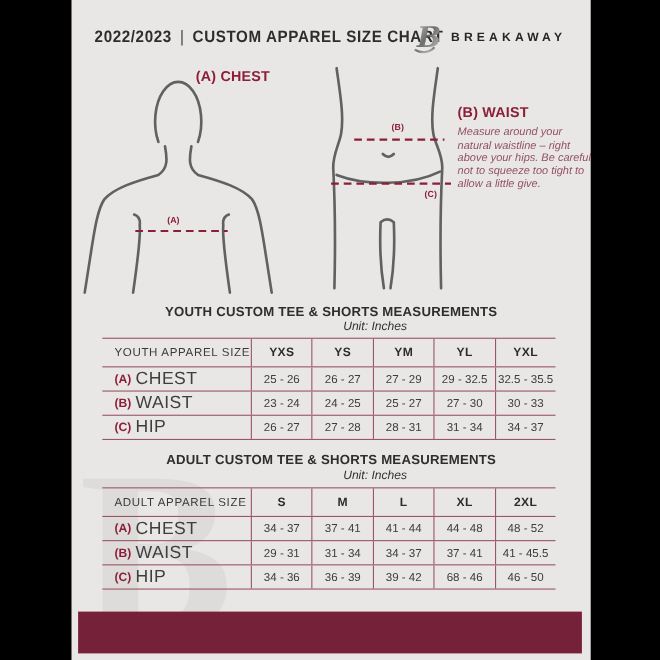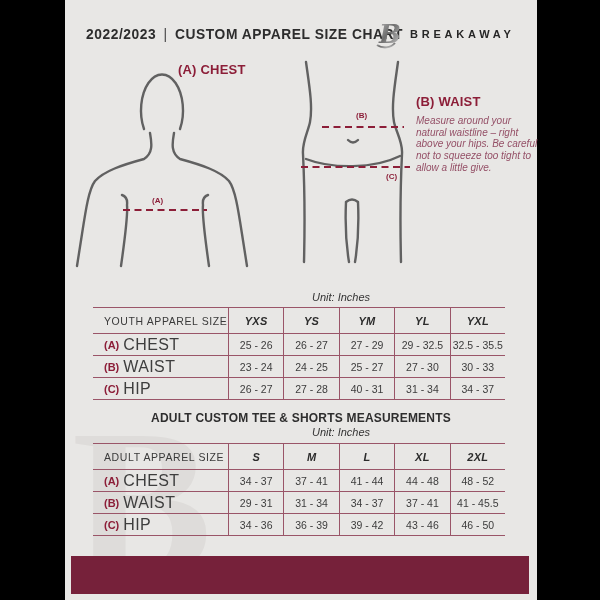--- a/index.html
+++ b/index.html
@@ -43,21 +43,21 @@
   .sec-unit{left:65px;width:552px;text-align:center;font-style:italic;font-size:11px;color:#333;}
 
   
   .table{left:93px;width:412px;border-bottom:1px solid var(--line);z-index:2;}
   .trow{display:flex;height:21px;border-top:1px solid var(--line);}
   .trow.thead{height:25px;}
   .cell{display:flex;align-items:center;box-sizing:border-box;}
   .cell.lab{width:135px;padding-left:11px;}
   .cell.val{flex:1;justify-content:center;border-left:1px solid var(--line);font-size:10.5px;color:var(--cell);}
   .thead .lab{font-size:10.5px;letter-spacing:.6px;color:#3a3a3a;}
-  .thead .val{font-weight:bold;font-size:11px;color:#2c2c2c;letter-spacing:.3px;font-style:italic;}
+  .thead .val{font-weight:bold;font-size:11px;color:#2c2c2c;letter-spacing:.3px;}
   .pfx{color:var(--accent);font-weight:bold;font-size:11px;margin-right:4px;}
   .rlbl{color:#3e3e3e;font-size:16px;letter-spacing:.4px;}
 
   
   .watermark{
     left:72px;top:398px;font-size:210px;line-height:1;font-weight:bold;
     color:#dedcda;z-index:1;font-family:"Liberation Serif",serif;
   }
   .footer-bar{left:71px;top:556px;width:458px;height:38px;background:var(--maroon);z-index:3;}
 </style>
@@ -107,20 +107,21 @@
   <span class="abs diagram-label" style="left:386px;top:172px;">(C)</span>
 
   <div class="abs" style="left:178px;top:62px;width:128px;">
     <div class="instr-h">(A) CHEST</div>
   </div>
   <div class="abs" style="left:416px;top:62px;width:122px;margin-top:32px;">
     <div class="instr-h">(B) WAIST</div>
     <div class="instr-b">Measure around your natural waistline – right above your hips. Be careful not to squeeze too tight to allow a little give.</div>
   </div>
 
+  <div class="abs sec-title" style="top:276px;">YOUTH CUSTOM TEE &amp; SHORTS MEASUREMENTS</div>
   <div class="abs sec-unit" style="top:291px;">Unit: Inches</div>
   <div class="abs table" style="top:307px;">
     <div class="trow thead">
       <div class="cell lab">YOUTH APPAREL SIZE</div>
       <div class="cell val">YXS</div>
       <div class="cell val">YS</div>
       <div class="cell val">YM</div>
       <div class="cell val">YL</div>
       <div class="cell val">YXL</div>
     </div>
@@ -146,21 +147,21 @@
       <div class="cell val">27 - 30</div>
       <div class="cell val">30 - 33</div>
     </div>
     <div class="trow">
       <div class="cell lab">
           <span class="pfx">(C)</span>
           <span class="rlbl">HIP</span>
         </div>
       <div class="cell val">26 - 27</div>
       <div class="cell val">27 - 28</div>
-      <div class="cell val">40 - 31</div>
+      <div class="cell val">28 - 31</div>
       <div class="cell val">31 - 34</div>
       <div class="cell val">34 - 37</div>
     </div>
   </div>
 
   <div class="abs sec-title" style="top:411px;">ADULT CUSTOM TEE &amp; SHORTS MEASUREMENTS</div>
   <div class="abs sec-unit" style="top:426px;">Unit: Inches</div>
   <div class="abs table" style="top:443px;">
     <div class="trow thead">
       <div class="cell lab">ADULT APPAREL SIZE</div>
@@ -193,20 +194,20 @@
       <div class="cell val">41 - 45.5</div>
     </div>
     <div class="trow">
       <div class="cell lab">
           <span class="pfx">(C)</span>
           <span class="rlbl">HIP</span>
         </div>
       <div class="cell val">34 - 36</div>
       <div class="cell val">36 - 39</div>
       <div class="cell val">39 - 42</div>
-      <div class="cell val">43 - 46</div>
+      <div class="cell val">68 - 46</div>
       <div class="cell val">46 - 50</div>
     </div>
   </div>
 
   <div class="abs watermark">B</div>
   <div class="abs footer-bar"></div>
 </div>
 
 </body></html>

